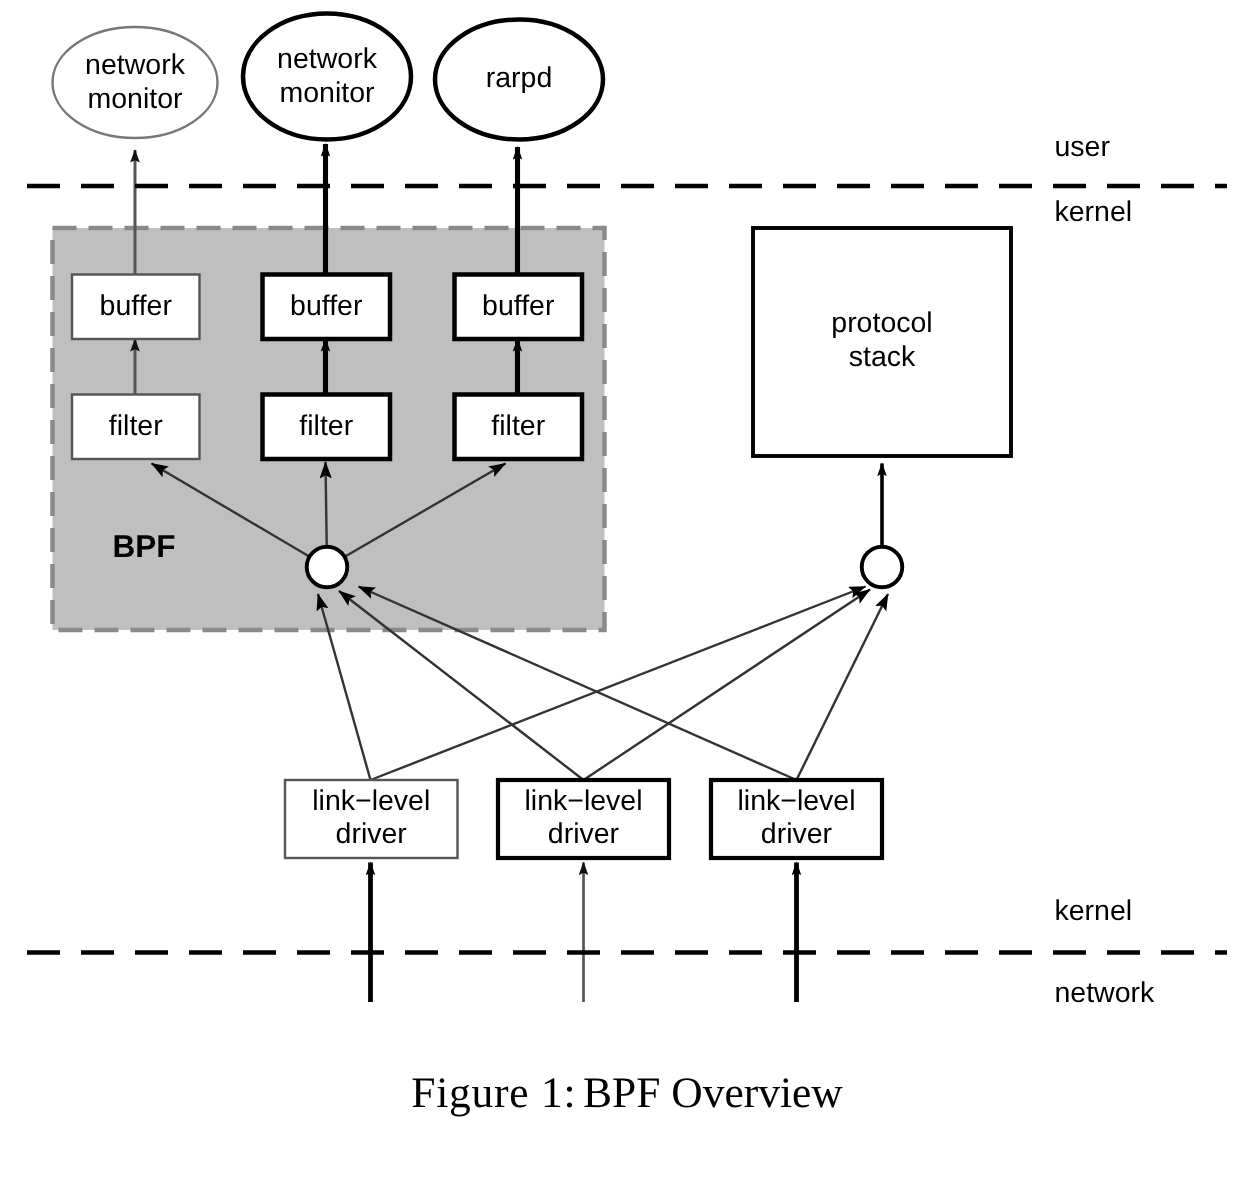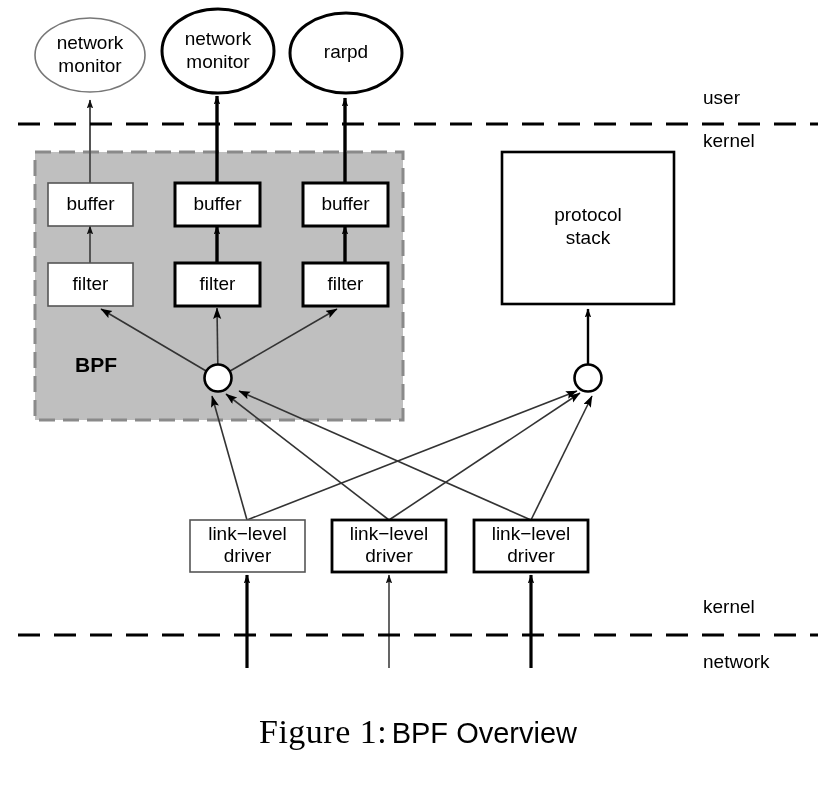--- a/index.html
+++ b/index.html
@@ -52,26 +52,26 @@
   .caption {
     position: absolute;
     left: 0;
     top: 713px;
     width: 836px;
     text-align: center;
     white-space: nowrap;
   }
   .caption-prefix {
     font-family: "Liberation Serif", serif;
-    font-size: 34px;
+    font-size: 29px;
     color: #000000;
     letter-spacing: 0.5px;
   }
   .caption-title {
-    font-family: Liberation Sans, sans-serif;
+    font-family: Liberation Serif, serif;
     font-size: 29px;
     color: #000000;
   }
 </style>
 </head>
 <body>
 
 <div id="figure-root">
 
   <svg class="diagram" viewBox="0 0 836 786" xmlns="http://www.w3.org/2000/svg">

